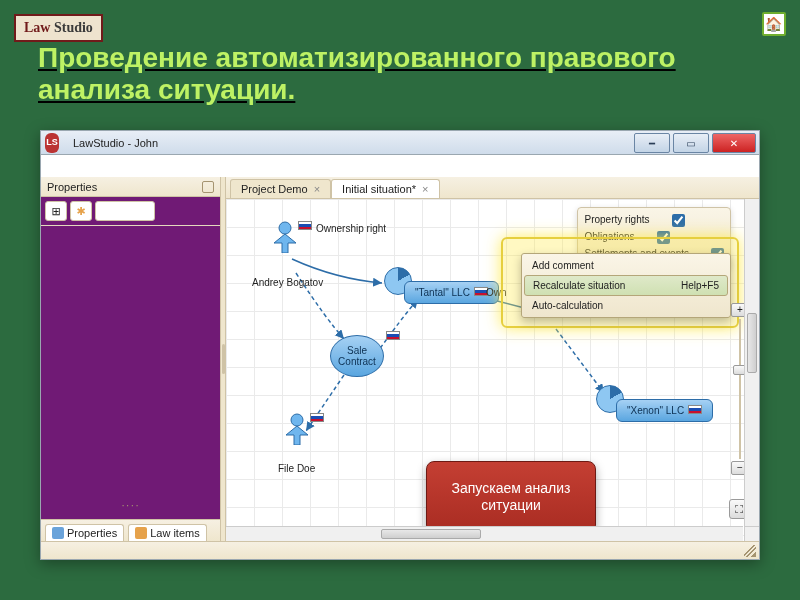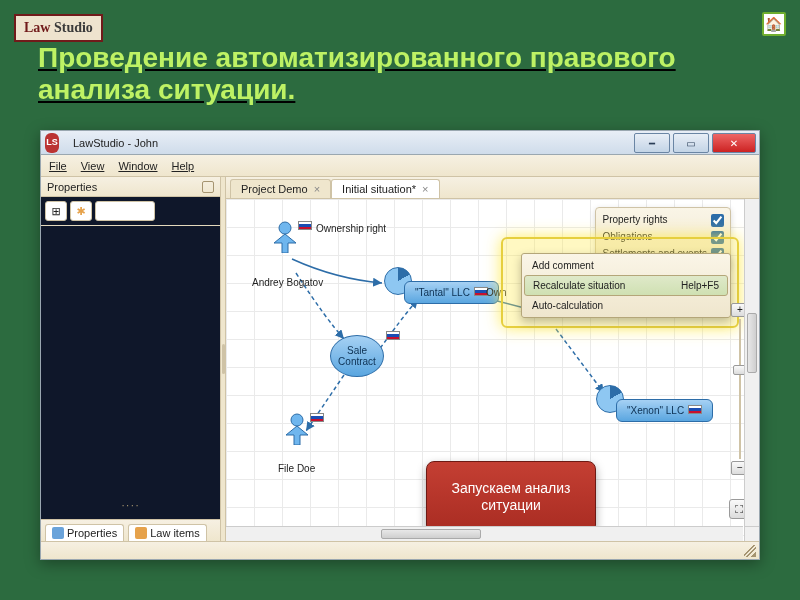--- a/index.html
+++ b/index.html
@@ -52,21 +52,21 @@
     display: flex; align-items: center; padding: 0 8px; gap: 14px;
   }
   .menubar span { cursor: default; }
   .menubar .u { text-decoration: underline; }
   .body { position: absolute; top: 46px; bottom: 18px; left: 0; right: 0; display: flex; }
   .statusbar { position: absolute; bottom: 0; left:0; right:0; height: 18px; background: linear-gradient(#f6f0e2,#efe6cd); border-top:1px solid #cfc3a6;}
   .statusbar .grip { position:absolute;right:3px;bottom:2px;width:12px;height:12px;
     background: linear-gradient(135deg, transparent 40%, #a59470 40%, #a59470 46%, transparent 46%, transparent 58%, #a59470 58%, #a59470 64%, transparent 64%, transparent 76%, #a59470 76%);
   }
   
-  .leftpanel { width: 180px; border-right: 1px solid #cfc3a6; background: #0f172a; display:flex; flex-direction:column; position: relative;}
+  .leftpanel { width: 180px; border-right: 1px solid #cfc3a6; background: #701a75; display:flex; flex-direction:column; position: relative;}
   .panelhead { height: 20px; padding: 2px 6px; background: linear-gradient(#f6f0e2,#efe6cd); border-bottom:1px solid #cfc3a6; display:flex;align-items:center;justify-content:space-between;}
   .panelhead .pin { width:12px;height:12px;border:1px solid #a59470;border-radius:2px;}
   .tb { display:flex; gap:3px; padding:4px; border-bottom:1px solid #e4d9bd;}
   .tb .t { width:22px;height:20px;border:1px solid #cfc3a6;border-radius:3px;background:#fff;display:flex;align-items:center;justify-content:center;font-size:11px;}
   .tb .sel { width:60px;height:20px;border:1px solid #cfc3a6;border-radius:3px;background:#fff;}
   .proptabs { position:absolute; bottom:0; left:0; right:0; height:22px; background:linear-gradient(#f6f0e2,#efe6cd); border-top:1px solid #cfc3a6; display:flex; align-items:flex-end; padding:0 4px; gap:4px;}
   .proptabs .tab { padding:2px 6px; border:1px solid #cfc3a6; border-bottom:none; background:#fff; border-radius:3px 3px 0 0; display:flex;align-items:center;gap:3px;}
   .proptabs .ico { width:12px;height:12px;background:#6aa3da;border-radius:2px;}
   .proptabs .ico2 { background:#e6a24b;}
   .propbody { flex:1; position:relative;}
@@ -120,21 +120,21 @@
   .nodelabel { font-size:10px; white-space:nowrap;}
   .conn { position:absolute; pointer-events:none;}
   
   .legend {
     position:absolute; top:8px; right:28px;
     background: linear-gradient(#faf5e7,#efe6cd);
     border:1px solid #cfc3a6; border-radius:4px;
     padding:4px 6px; font-size:10px;
     box-shadow: 0 2px 6px rgba(0,0,0,.15);
   }
-  .legend .row { display:flex; justify-content:space-between; gap:4px; padding:2px 0;}
+  .legend .row { display:flex; justify-content:flex-start; gap:22px; padding:2px 0;}
   .legend input[type=checkbox]{ accent-color:#2d6da8;}
   .ctxwrap {
     position:absolute; top:54px; right:28px; width:210px;
   }
   .ctxglow {
     position:absolute; top:-16px; left:-20px; right:-8px; bottom:-10px;
     background: rgba(255,235,80,.35);
     border: 2px solid #e6cf3e;
     border-radius: 6px;
     box-shadow: 0 0 16px rgba(255,235,80,.9);
@@ -180,26 +180,20 @@
 
   <div class="shot">
     <div class="titlebar">
       <span class="appicon">LS</span>
       <span>LawStudio - John</span>
       <div class="wincontrols">
         <div class="winbtn">━</div>
         <div class="winbtn">▭</div>
         <div class="winbtn close">✕</div>
       </div>
-    </div>
-    <div class="menubar">
-      <span><span class="u">File</span></span>
-      <span><span class="u">View</span></span>
-      <span><span class="u">Window</span></span>
-      <span><span class="u">Help</span></span>
     </div>
 
     <div class="body">
       <div class="leftpanel">
         <div class="panelhead">
           <span>Properties</span>
           <span class="pin"></span>
         </div>
         <div class="tb">
           <div class="t">⊞</div>

